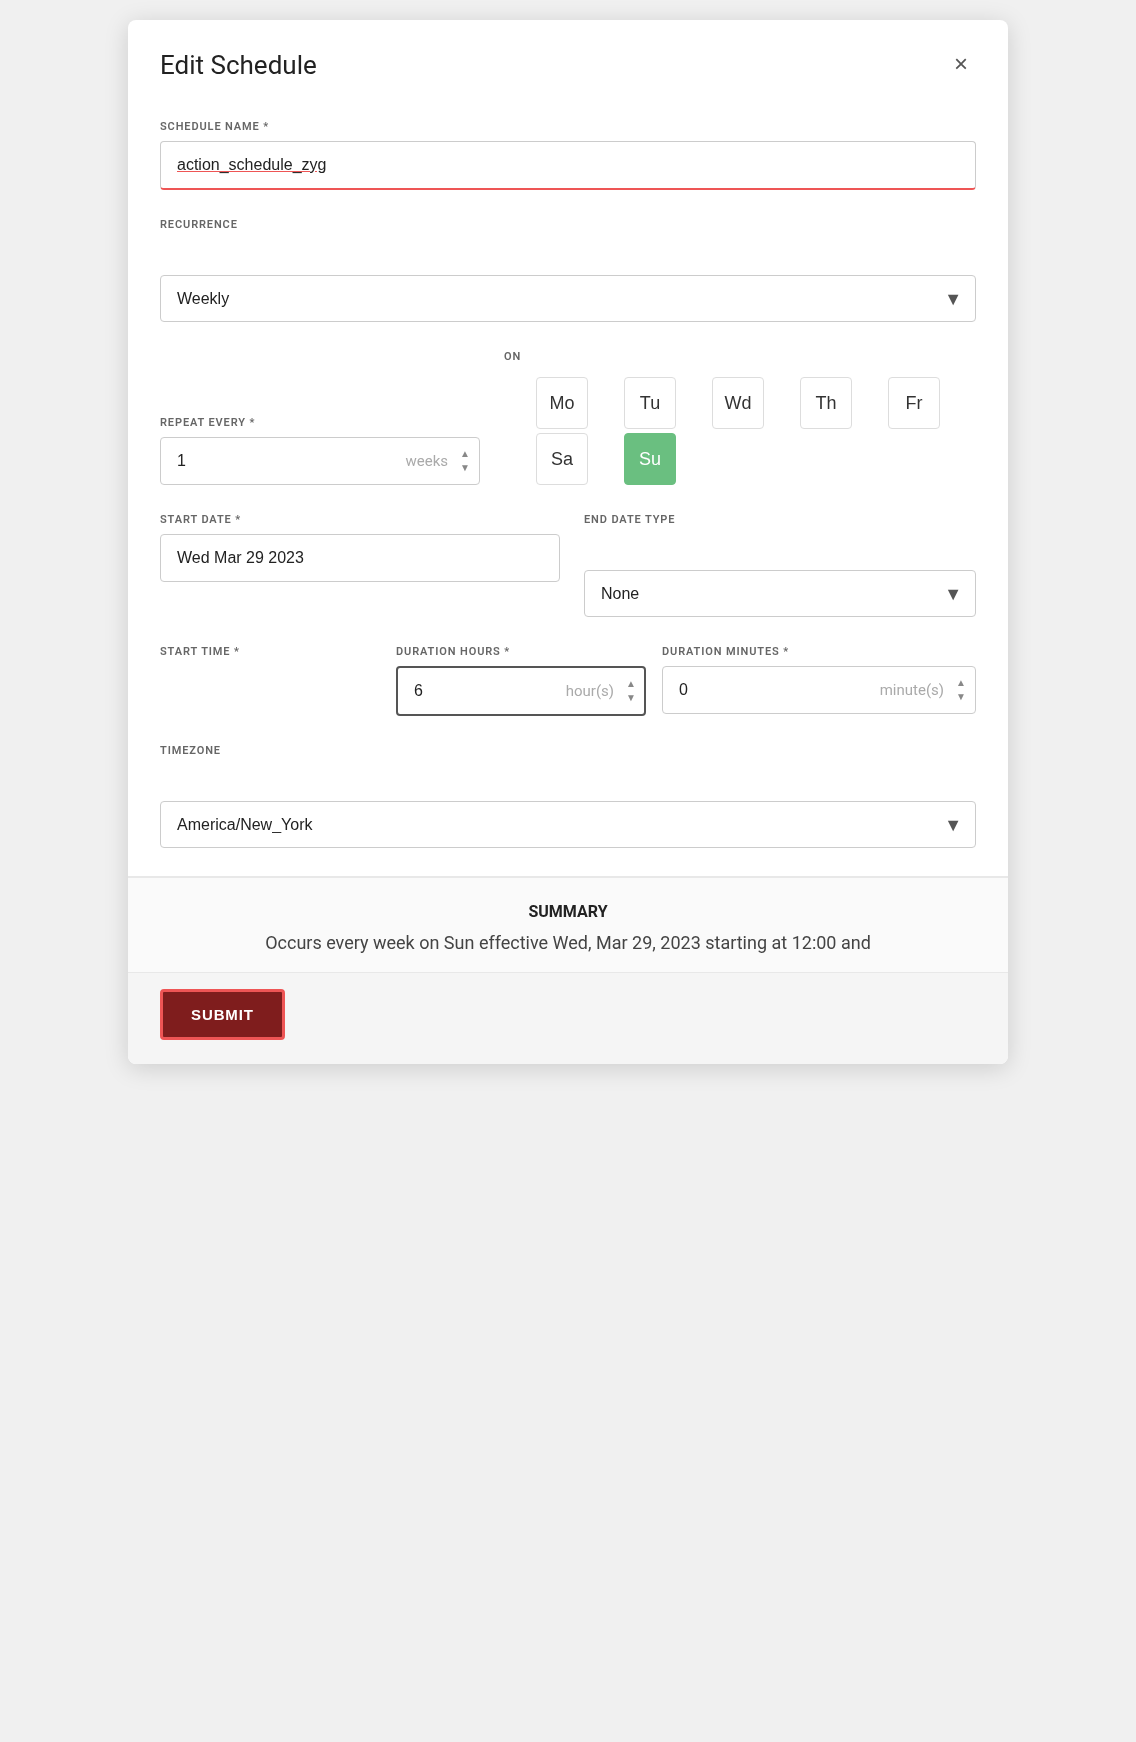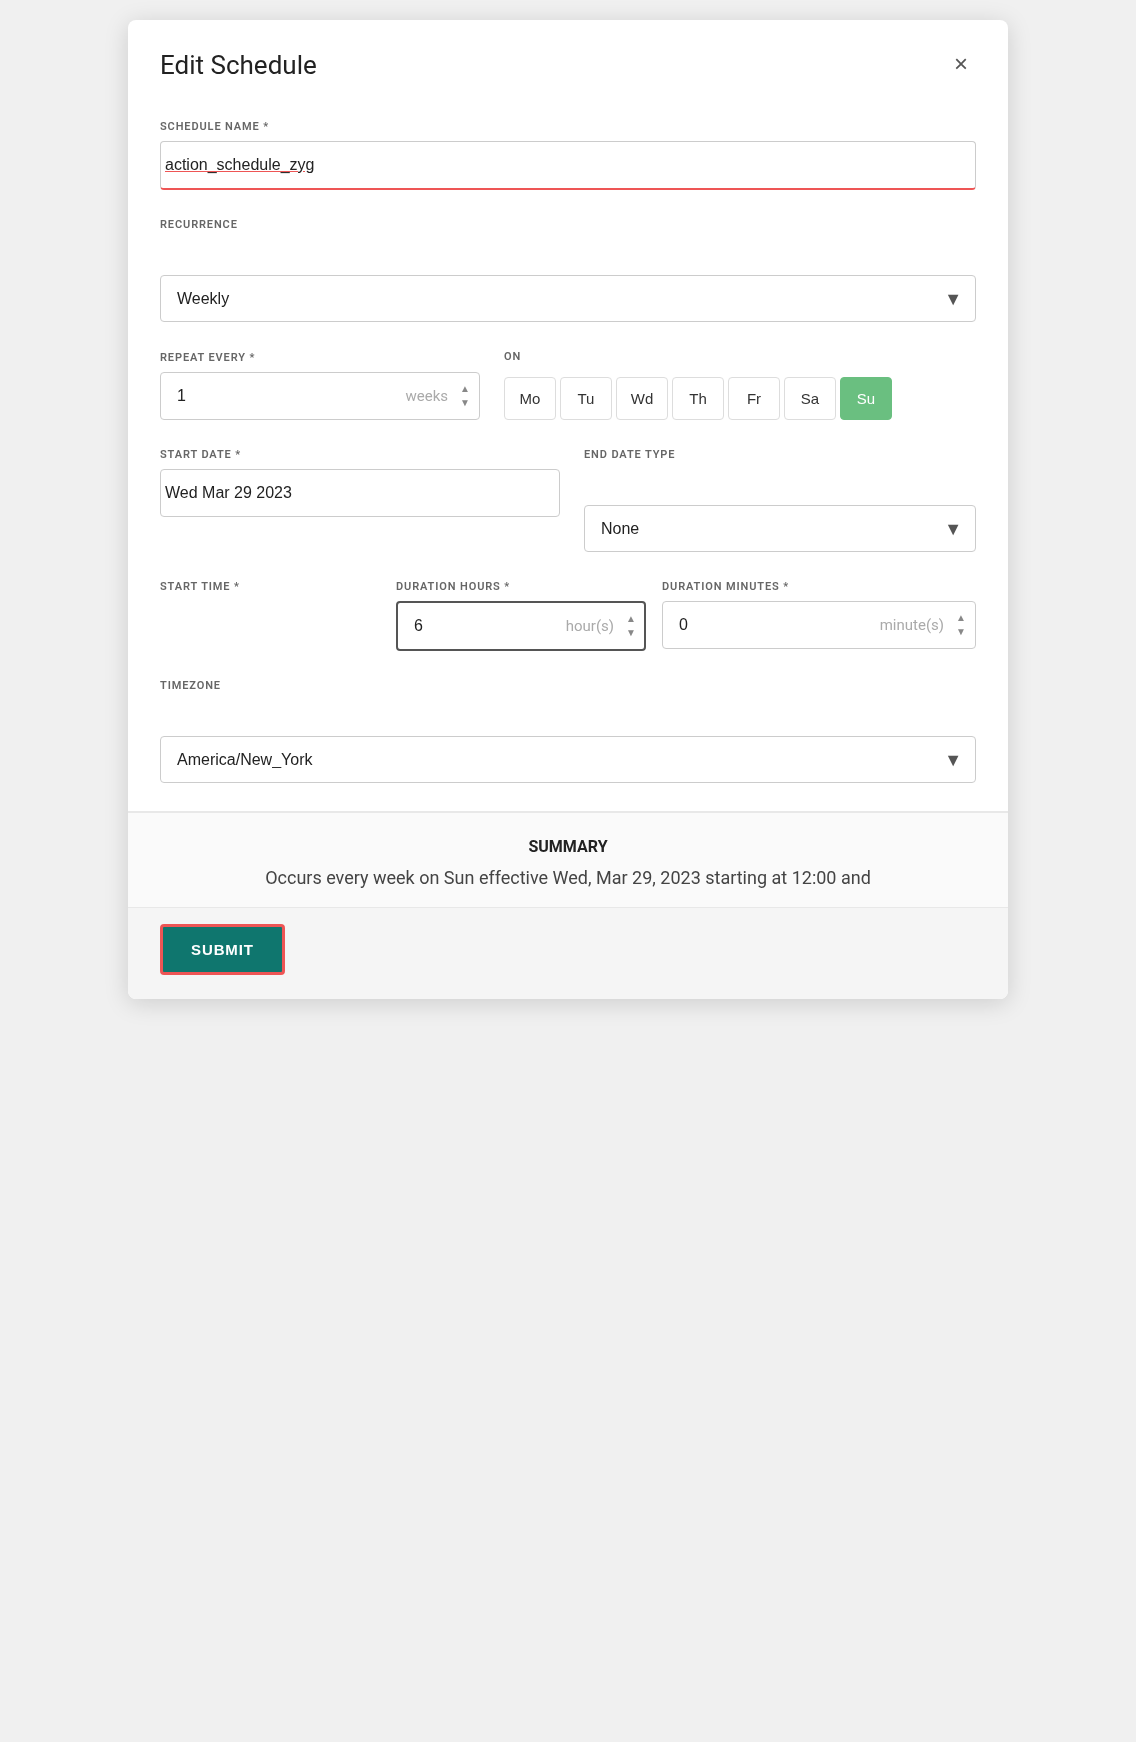--- a/index.html
+++ b/index.html
@@ -62,21 +62,21 @@
       letter-spacing: 0.08em;
       text-transform: uppercase;
       margin-bottom: 8px;
       display: block;
     }
 
     .field-input {
       width: 100%;
       border: 1px solid #ccc;
       border-radius: 4px;
-      padding: 14px 4px;
+      padding: 14px 16px;
       font-size: 16px;
       color: #222;
       outline: none;
       background: #fff;
     }
 
     .schedule-name-input {
       border-bottom: 2px solid #e55;
       text-decoration: underline;
       text-decoration-color: #e55;
@@ -193,28 +193,29 @@
     .days-row {
       display: flex;
       gap: 4px;
       align-items: center;
       flex-wrap: wrap;
       padding-top: 6px;
     }
 
     .day-btn {
       width: 52px;
-      height: 43px;
+      height: 52px;
       border: 1px solid #ddd;
       border-radius: 4px;
       background: #fff;
       cursor: pointer;
-      font-size: 15px;
+      font-size: 18px;
       color: #333;
       font-weight: 400;
+      margin-left: 32px;
     }
 
     .day-btn.active {
       background: #6abf80;
       border-color: #6abf80;
       color: #fff;
       font-weight: 500;
     }
 
     .three-col {
@@ -260,21 +261,21 @@
       line-height: 1.5;
     }
 
     .footer-section {
       padding: 16px 32px 24px 32px;
       background: #f5f5f5;
       border-top: 1px solid #e8e8e8;
     }
 
     .submit-btn {
-      background: #0f766e;
+      background: #7f1d1d;
       color: #fff;
       border: 3px solid #e55;
       border-radius: 4px;
       padding: 14px 28px;
       font-size: 15px;
       font-weight: 700;
       letter-spacing: 0.06em;
       cursor: pointer;
       text-transform: uppercase;
     }

